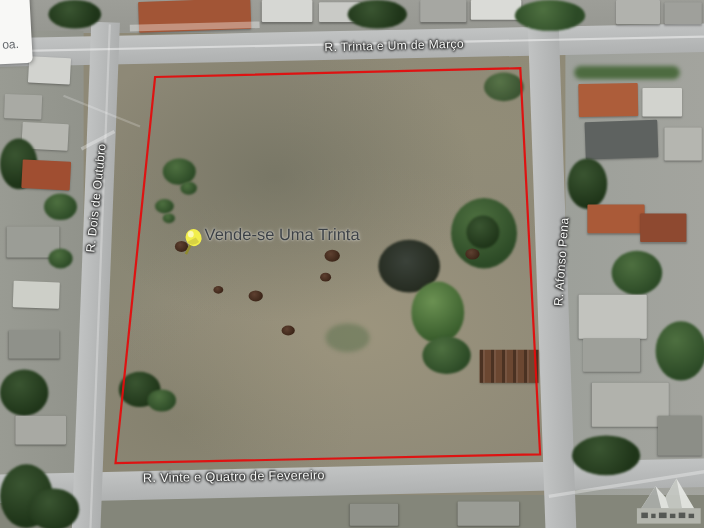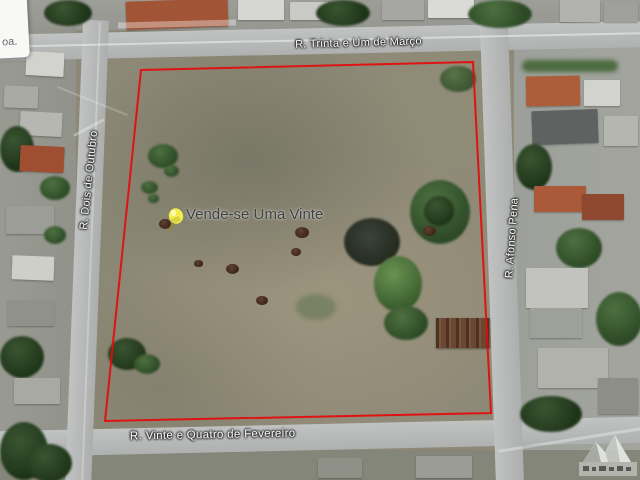--- a/index.html
+++ b/index.html
@@ -142,21 +142,21 @@
 
 
   <div id="pin">
     <svg width="24" height="28" viewBox="0 0 24 28">
       <path d="M6 25 L11 15" stroke="#8f8a2f" stroke-width="2.2" fill="none"></path>
       <ellipse cx="13" cy="10" rx="7.2" ry="7.8" transform="rotate(-18 13 10)" fill="#f2ee4b"></ellipse>
       <ellipse cx="10.5" cy="7" rx="2.6" ry="3" fill="#fbf9b2"></ellipse>
       <path d="M7 14 Q12 19 18 14 L15 10 Z" fill="#d8d243"></path>
     </svg>
   </div>
-  <div class="vende z7">Vende-se Uma Vinte</div>
+  <div class="vende z7">Vende-se Uma Trinta</div>
 
   <div class="corner-box">
     <span>oa.</span>
   </div>
 
   <div id="logo">
     <svg width="62" height="50" viewBox="0 0 62 50">
       <rect x="2" y="33" width="58" height="14" fill="rgba(224,226,222,.55)"></rect>
       <polygon points="6,33 19,13 28,23 38,6 54,33" fill="#e6e8e4"></polygon>
       <polygon points="6,33 19,13 24,33" fill="#a9aca8"></polygon>

